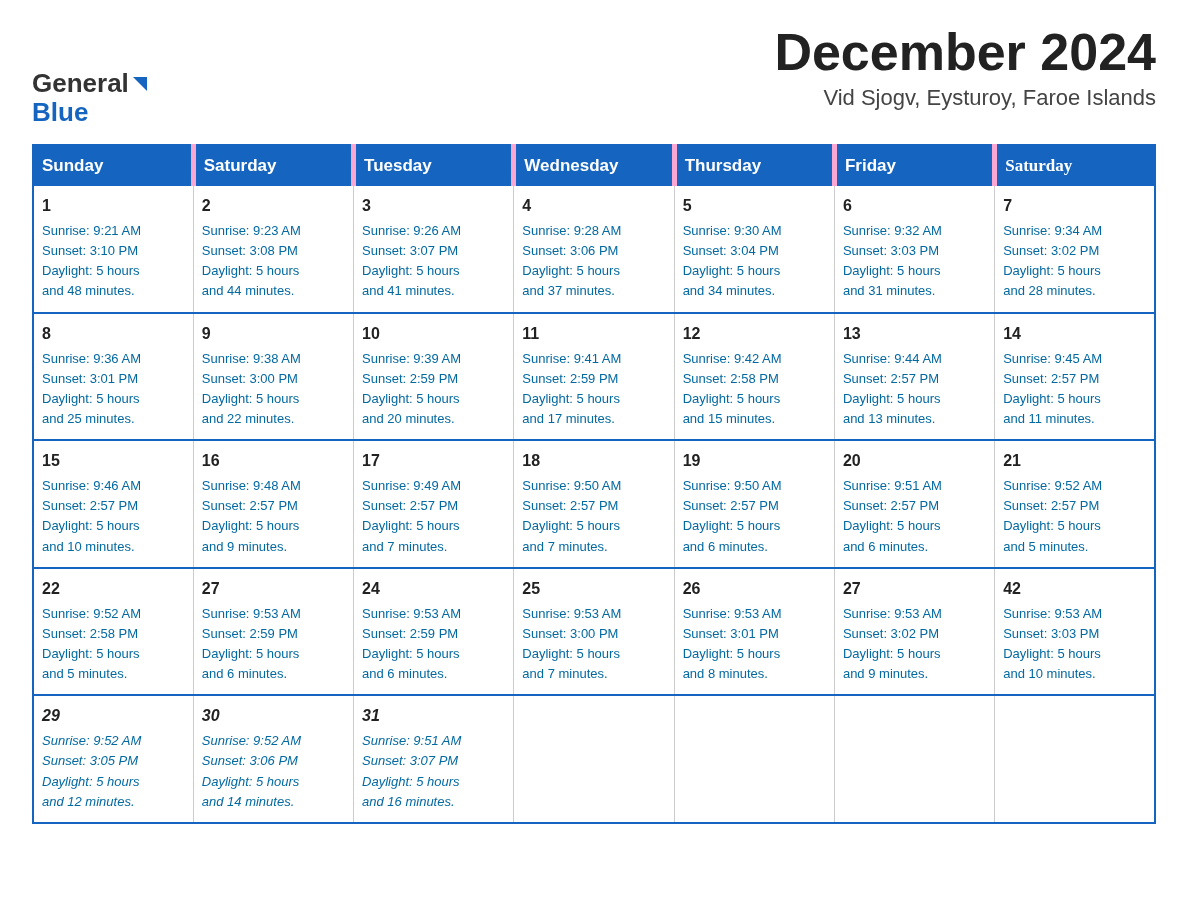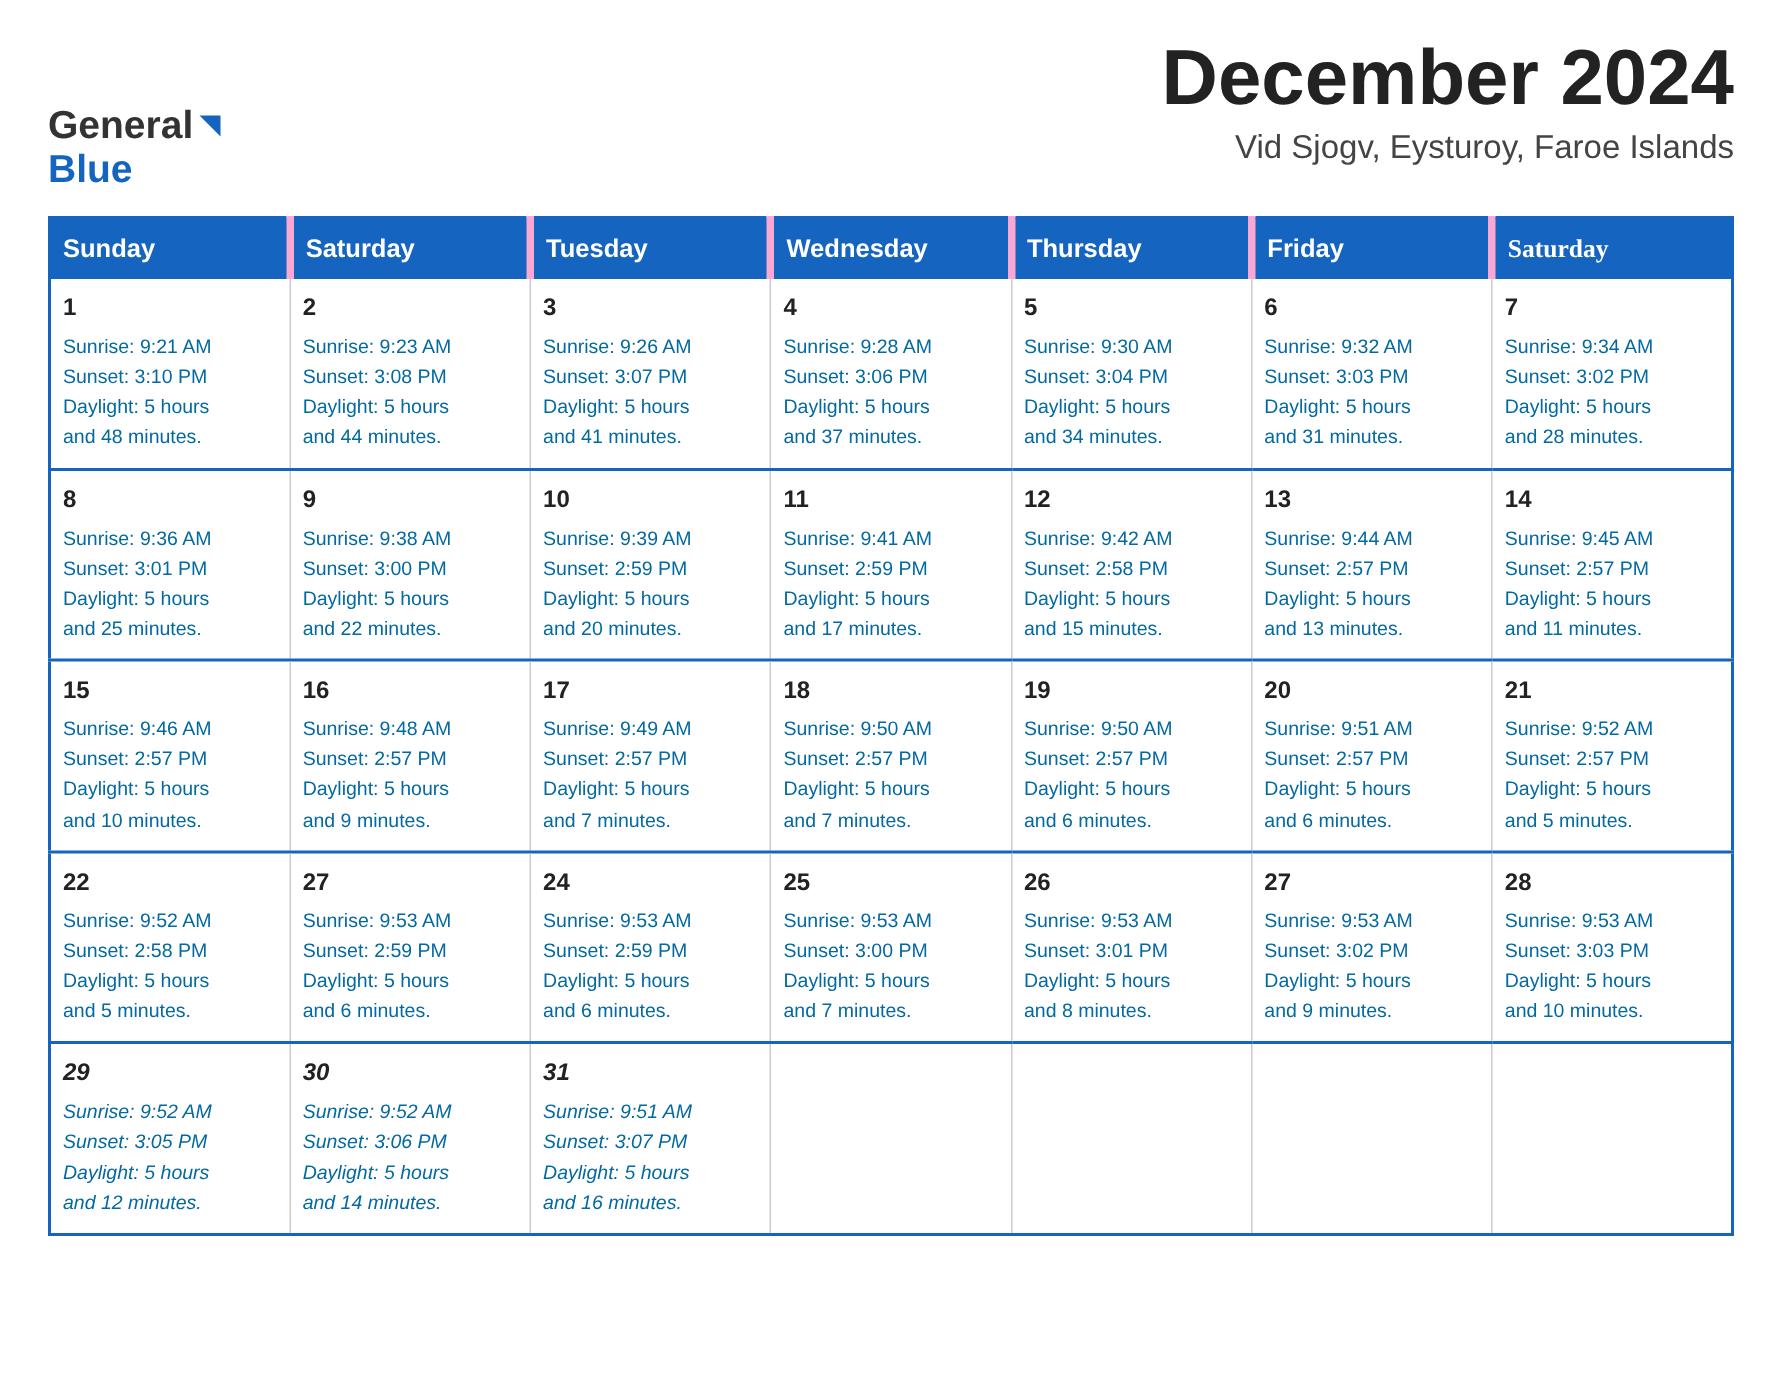--- a/index.html
+++ b/index.html
@@ -302,21 +302,21 @@
 and 8 minutes.</div>
         </td>
         <td>
           <span class="day-num">27</span>
           <div class="day-info" style="white-space: pre-line;">Sunrise: 9:53 AM
 Sunset: 3:02 PM
 Daylight: 5 hours
 and 9 minutes.</div>
         </td>
         <td>
-          <span class="day-num">28</span>
+          <span class="day-num">42</span>
           <div class="day-info" style="white-space: pre-line;">Sunrise: 9:53 AM
 Sunset: 3:03 PM
 Daylight: 5 hours
 and 10 minutes.</div>
         </td>
       </tr>
       <tr>
         <td>
           <span class="day-num">29</span>
           <div class="day-info" style="white-space: pre-line;">Sunrise: 9:52 AM

